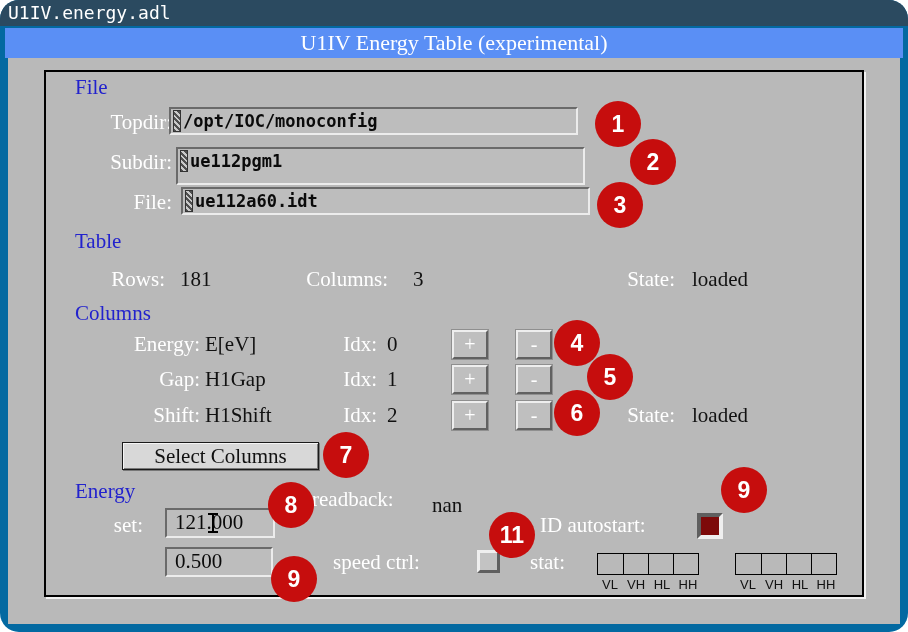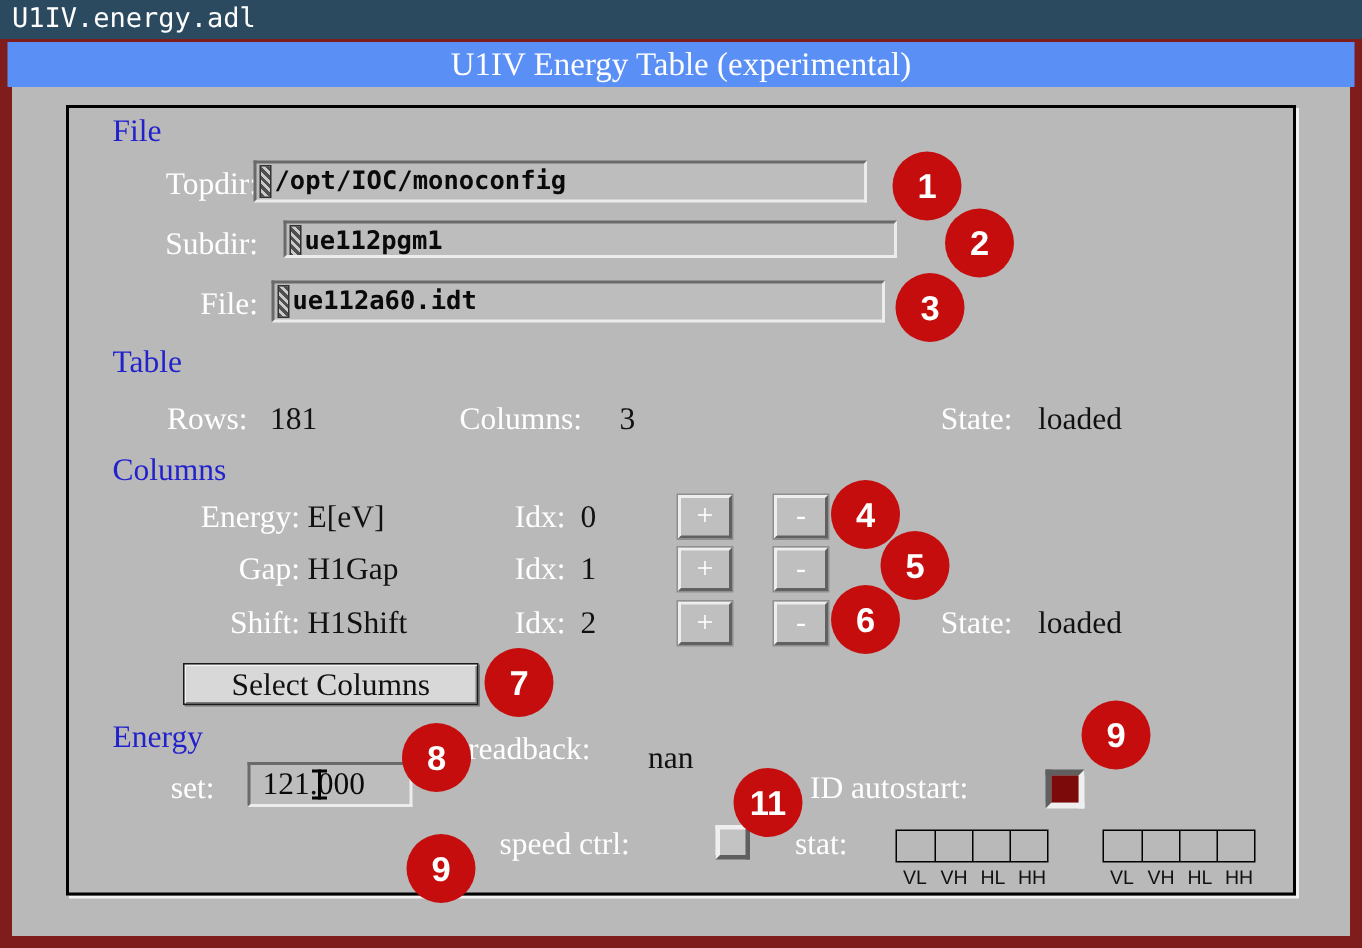--- a/index.html
+++ b/index.html
@@ -1,20 +1,21 @@
 <!DOCTYPE html>
 <html><head>
 <meta charset="utf-8">
 <style>
   * { margin:0; padding:0; box-sizing:border-box; }
   html,body { width:908px; height:632px; }
   .window {
     position:relative; width:908px; height:632px;
-    background:#7f1d1d; overflow:hidden;
+    background:#0369a1; overflow:hidden;
     font-family:"Liberation Serif", serif;
+    border-radius:19px;
   }
   .titlebar {
     position:absolute; left:0; top:0; width:908px; height:26px;
     background:#2b4a60; color:#fff;
     font-family:"DejaVu Sans Mono", monospace; font-size:18px; line-height:25px;
     padding-left:8px;
   }
   .banner {
     position:absolute; left:5px; top:28px; width:898px; height:30px;
     background:#5a8ff5; color:#fff; text-align:center;
@@ -112,21 +113,21 @@
 
     <div class="abs lbl-blue" style="left:67px; top:16px;">File</div>
 
     <div class="abs lbl-white right" style="left:40px; top:50px; width:124px;">Topdir:</div>
     <div class="entry mono" style="left:161px; top:49px; width:409px; height:28px;">
       <span class="hatch-caret"></span>
       <span>/opt/IOC/monoconfig</span>
     </div>
 
     <div class="abs lbl-white right" style="left:40px; top:90px; width:124px;">Subdir:</div>
-    <div class="entry mono" style="left:181px; top:89px; width:409px; height:25px;">
+    <div class="entry mono" style="left:168px; top:89px; width:409px; height:38px;">
       <span class="hatch-caret"></span>
       <span>ue112pgm1</span>
     </div>
 
     <div class="abs lbl-white right" style="left:40px; top:130px; width:124px;">File:</div>
     <div class="entry mono" style="left:173px; top:129px; width:409px; height:28px;">
       <span class="hatch-caret"></span>
       <span>ue112a60.idt</span>
     </div>
 
@@ -173,20 +174,23 @@
       <span>121.000</span>
       <span class="ibeam"></span>
     </div>
     <div class="abs lbl-white" style="left:304px; top:427px;">readback:</div>
     <div class="abs val-black" style="left:424px; top:433px;">nan</div>
     <div class="abs lbl-white" style="left:532px; top:453px;">ID autostart:</div>
     <div class="chk-sunken" style="left:689px; top:455px;">
       <div class="fill"></div>
     </div>
 
+    <div class="entry num" style="left:157px; top:489px; width:108px; height:30px;">
+      <span>0.500</span>
+    </div>
     <div class="abs lbl-white" style="left:325px; top:490px;">speed ctrl:</div>
     <div class="chk-raised" style="left:469px; top:492px;"></div>
 
     <div class="abs lbl-white" style="left:522px; top:490px;">stat:</div>
 
     <div class="statgrid" style="left:589px; top:495px;">
       <div class="cell"></div>
       <div class="cell"></div>
       <div class="cell"></div>
       <div class="cell"></div>

